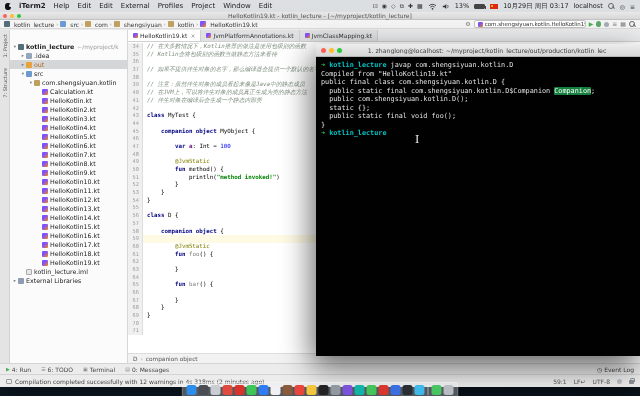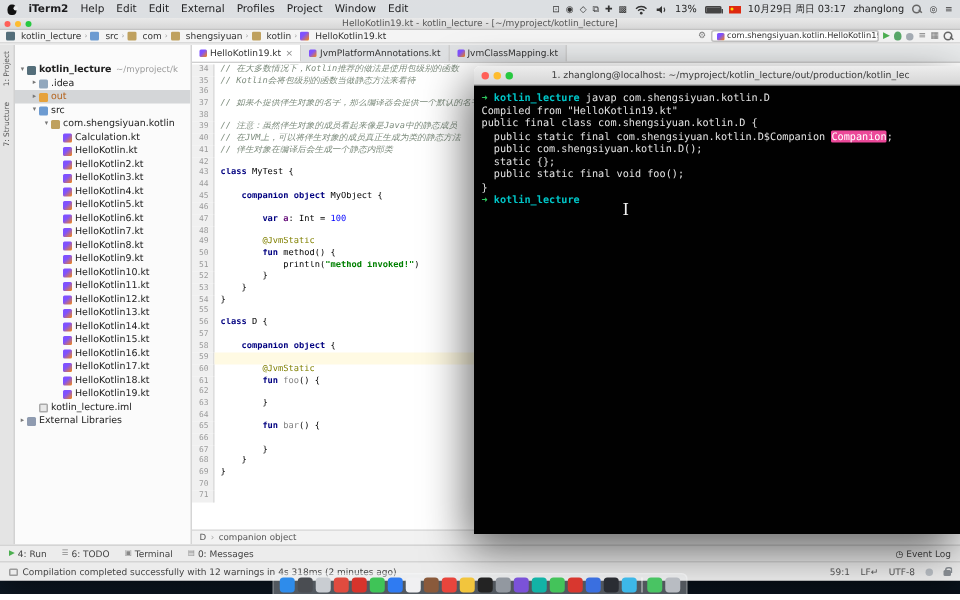--- a/index.html
+++ b/index.html
@@ -105,21 +105,21 @@
 
   
   .term{position:absolute;left:316px;top:44px;width:324px;height:312px;z-index:30;box-shadow:-4px 10px 30px rgba(0,0,0,.6);border-radius:4px 0 0 0;overflow:hidden;}
   .term-title{height:13px;background:linear-gradient(#ededed,#d6d6d6);border-bottom:1px solid #b4b4b4;display:flex;align-items:center;padding:0 5px;position:relative;}
   .term-title .dot{width:5px;height:5px;}
   .term-title-text{position:absolute;left:18px;right:0;text-align:center;font-size:6.2px;color:#3c3c3c;white-space:nowrap;overflow:hidden;}
   .term-body{position:absolute;top:13px;left:0;right:0;bottom:0;background:#010101;padding:4px 5px;font-family:"DejaVu Sans Mono","Liberation Mono",monospace;font-size:6.8px;line-height:8.5px;color:#e2e2e2;white-space:pre;overflow:hidden;}
   .t-pl{color:#e2e2e2;}
   .t-arrow{color:#2dc55e;font-weight:bold;}
   .t-dir{color:#00c5c7;font-weight:bold;}
-  .t-sel{background:#ec4899;color:#fff;border-radius:1px;}
+  .t-sel{background:#15803d;color:#fff;border-radius:1px;}
   .ibeam{position:absolute;left:99px;top:90px;color:#f2f2f2;font-family:"DejaVu Serif","Liberation Serif",serif;font-size:11px;line-height:11px;}
 
   
   .dock{position:absolute;bottom:0;left:50%;transform:translateX(-50%);height:14px;padding:2px 4px;background:rgba(240,242,245,.32);border:1px solid rgba(255,255,255,.28);border-bottom:none;border-radius:4px 4px 0 0;display:flex;align-items:center;gap:2px;z-index:50;}
   .dock-app{width:10px;height:10px;border-radius:2.5px;flex:none;}
   .dock-divider{width:1px;height:10px;background:rgba(255,255,255,.5);margin:0 1px;flex:none;}
 </style>
 </head>
 <body>
 
@@ -153,21 +153,21 @@
           <circle cx="5" cy="6.6" r="1" fill="#333"></circle>
         </svg>
       <svg width="8" height="7" viewBox="0 0 10 8">
           <path d="M1 3 h2 l2.4 -2.2 v6.4 L3 5 H1 z" fill="#333"></path>
           <path d="M7 2.2 A3 3 0 0 1 7 5.8" stroke="#333" stroke-width="0.9" fill="none"></path>
         </svg>
       <span>13%</span>
       <span class="batt"></span>
       <span class="flag"></span>
       <span>10月29日 周日 03:17</span>
-      <span>zhanglong</span>
+      <span>localhost</span>
       <span class="mag"></span>
       <span class="glyph">◎</span>
       <span class="glyph">≡</span>
     </div>
   </div>
 
   <div class="ide">
     <div class="ide-titlebar">
       <div class="dots">
         <span class="dot r"></span>

